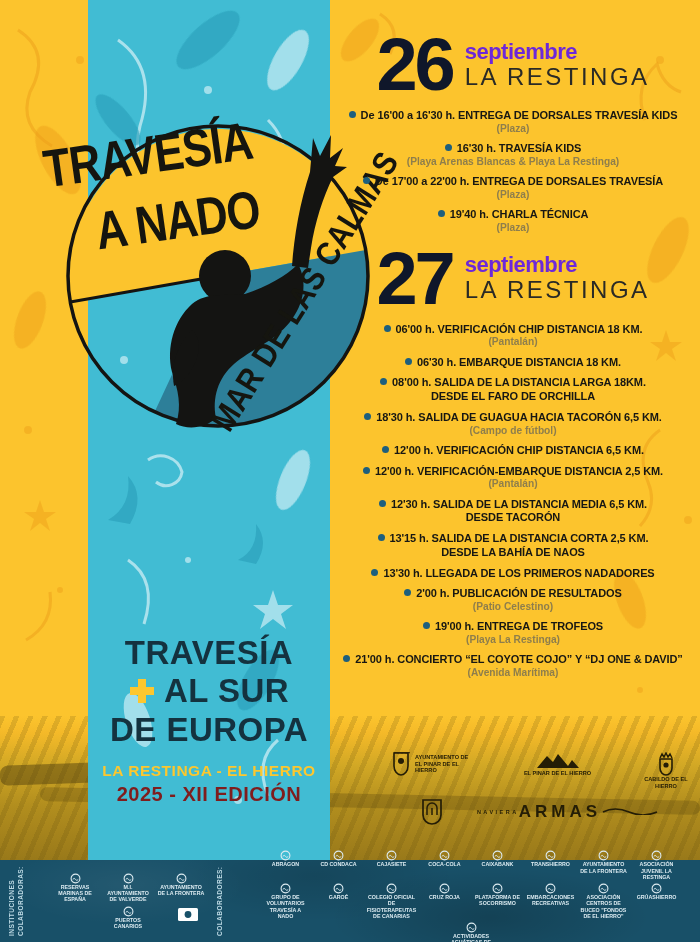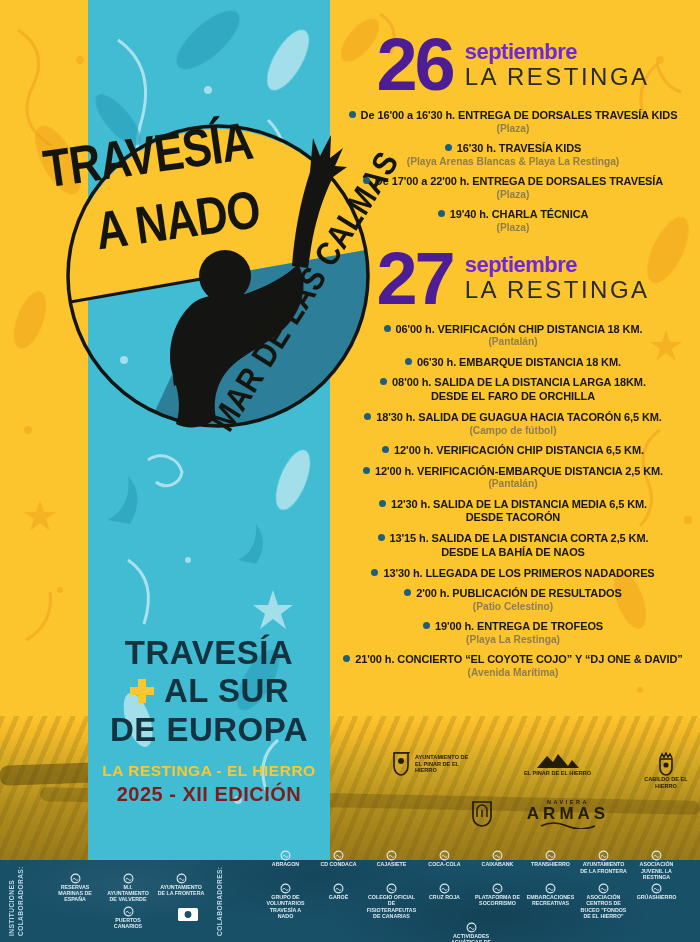--- a/index.html
+++ b/index.html
@@ -29,21 +29,21 @@
   .em-t1,.em-t2{position:absolute;color:#15150f;font-weight:800;white-space:nowrap;
       font-size:45px;letter-spacing:-1px;transform-origin:left center;}
   .em-t1{left:4px;top:46px;transform:rotate(-8deg) scale(.97,1.18);}
   .em-t2{left:56px;top:108px;transform:rotate(-8deg) scale(.97,1.18);}
   .em-t3{position:absolute;left:196px;top:306px;color:#15150f;font-weight:800;font-size:30px;
       letter-spacing:.5px;white-space:nowrap;transform-origin:left bottom;
       transform:rotate(-58deg) scale(.97,1.12);}
   
   .schedule{position:absolute;left:332px;top:34px;width:362px;z-index:4;color:#171713;}
   .day-header{display:flex;align-items:center;justify-content:center;margin-bottom:12px;}
-  .day-num{font-size:74px;font-weight:900;line-height:.85;letter-spacing:-3px;color:#4c1d95;}
+  .day-num{font-size:74px;font-weight:900;line-height:.85;letter-spacing:-3px;color:#0f172a;}
   .day-side{margin-left:12px;text-align:left;}
   .day-month{font-size:22px;font-weight:800;line-height:1;color:#6d28d9;letter-spacing:-.5px;}
   .day-place{font-size:24px;font-weight:400;line-height:1.15;letter-spacing:2.5px;color:#2a2a26;}
   .events{text-align:center;}
   .ev{margin-bottom:7px;}
   .ev-line{font-size:11px;font-weight:800;line-height:1.25;letter-spacing:-.1px;}
   .ev-line2{font-size:11px;font-weight:800;line-height:1.25;letter-spacing:-.1px;}
   .venue{font-size:10.2px;font-weight:600;line-height:1.2;color:#8e7e4c;}
   .bullet{display:inline-block;width:7px;height:7px;border-radius:50%;background:#1d5f7d;
           margin-right:5px;position:relative;top:-1px;}
@@ -54,21 +54,21 @@
   .bf-row{display:flex;align-items:center;justify-content:center;gap:9px;text-align:right;}
   .bf-loc{margin-top:13px;color:#fdc72e;font-size:15.5px;font-weight:700;letter-spacing:.5px;}
   .bf-ed{margin-top:3px;color:#7f1d1d;font-size:20px;font-weight:800;letter-spacing:.5px;}
   
   .orgs{position:absolute;left:392px;top:752px;width:296px;z-index:4;color:#241d06;}
   .org-row1{display:flex;justify-content:space-between;align-items:flex-start;}
   .org-row2{display:flex;justify-content:center;align-items:center;gap:34px;margin-top:9px;}
   .org{display:flex;align-items:center;gap:5px;}
   .org-cap{font-size:5.6px;font-weight:700;line-height:1.25;max-width:56px;text-transform:uppercase;}
   .org-col{display:flex;flex-direction:column;align-items:center;}
-  .armas{display:flex;flex-direction:column;align-items:center;}
+  .armas{display:flex;flex-direction:row;align-items:center;}
   .armas .nav{font-size:5.5px;font-weight:700;letter-spacing:2.5px;}
   .armas .arm{font-size:17px;font-weight:800;letter-spacing:4px;line-height:1;}
   
   .vlabel{position:absolute;top:6px;height:70px;display:flex;gap:2px;}
   .vlabel span{writing-mode:vertical-rl;transform:rotate(180deg);font-size:6.6px;font-weight:800;
       letter-spacing:.4px;color:#bcd9e4;text-transform:uppercase;}
   .vl1{left:8px;} .vl2{left:216px;}
   .chips{position:absolute;display:flex;flex-wrap:wrap;align-content:center;justify-content:center;
       column-gap:5px;row-gap:3px;top:4px;height:74px;}
   .inst-chips{left:44px;width:168px;}

